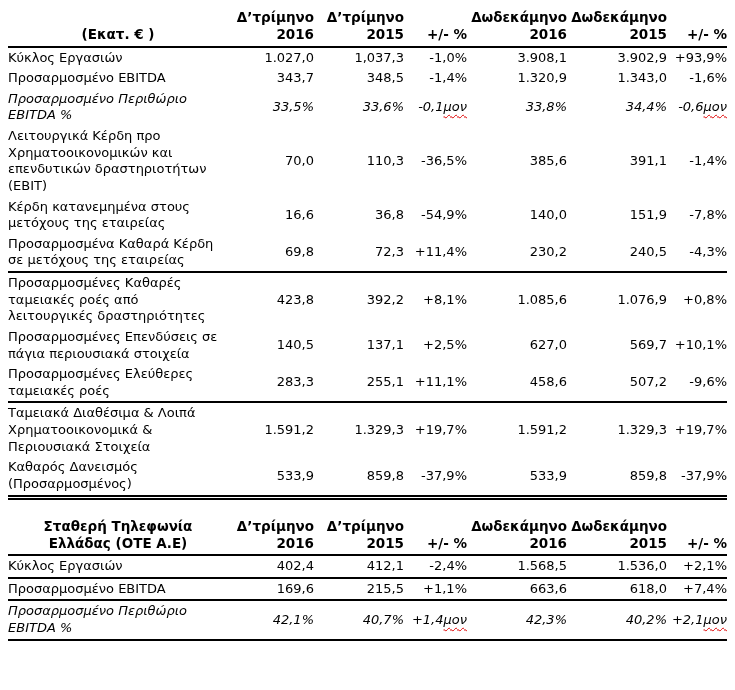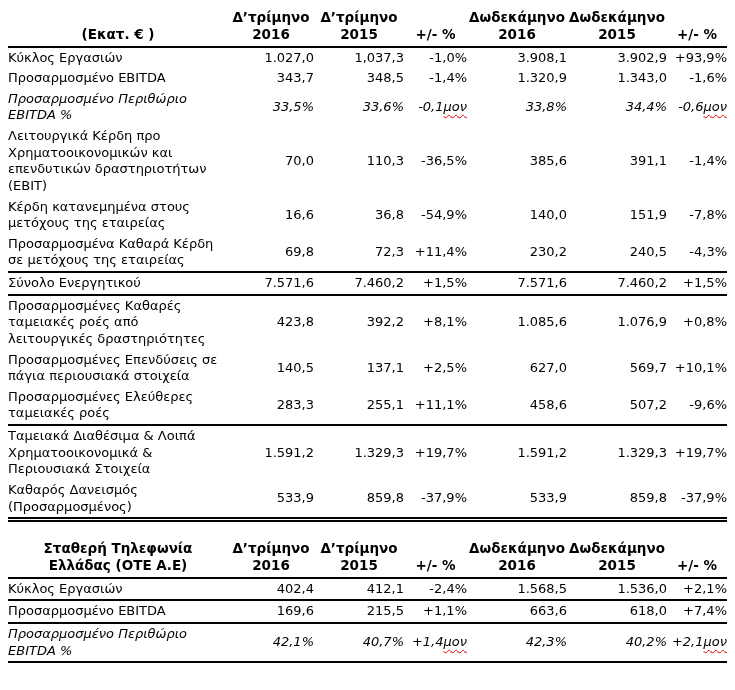--- a/index.html
+++ b/index.html
@@ -28,20 +28,21 @@
   table.fin col.c-y16   { width: 100px; }
   table.fin col.c-y15   { width: 100px; }
   table.fin col.c-p2    { width: 60px; }
 
   thead th {
     font-weight: bold;
     font-size: 13.5px;
     vertical-align: bottom;
     border-bottom: 2px solid #000;
     padding: 1px 0 2px 0;
+    text-align: right;
     white-space: nowrap;
   }
   thead th.label { text-align: center; }
   thead .hline { display: block; }
 
   tbody td {
     padding: 2px 0;
     vertical-align: middle;
   }
   tbody td.label { text-align: left; padding-right: 4px; }
@@ -157,29 +158,20 @@
         <tr>
           <td class="label">Προσαρμοσμένα Καθαρά Κέρδη σε μετόχους της εταιρείας</td>
           <td class="num">69,8</td>
           <td class="num">72,3</td>
           <td class="num">+11,4%</td>
           <td class="num">230,2</td>
           <td class="num">240,5</td>
           <td class="num">-4,3%</td>
         </tr>
         <tr class="rule">
-          <td class="label">Σύνολο Ενεργητικού</td>
-          <td class="num">7.571,6</td>
-          <td class="num">7.460,2</td>
-          <td class="num">+1,5%</td>
-          <td class="num">7.571,6</td>
-          <td class="num">7.460,2</td>
-          <td class="num">+1,5%</td>
-        </tr>
-        <tr class="rule">
           <td class="label">Προσαρμοσμένες Καθαρές ταμειακές ροές από λειτουργικές δραστηριότητες</td>
           <td class="num">423,8</td>
           <td class="num">392,2</td>
           <td class="num">+8,1%</td>
           <td class="num">1.085,6</td>
           <td class="num">1.076,9</td>
           <td class="num">+0,8%</td>
         </tr>
         <tr>
           <td class="label">Προσαρμοσμένες Επενδύσεις σε πάγια περιουσιακά στοιχεία</td>

